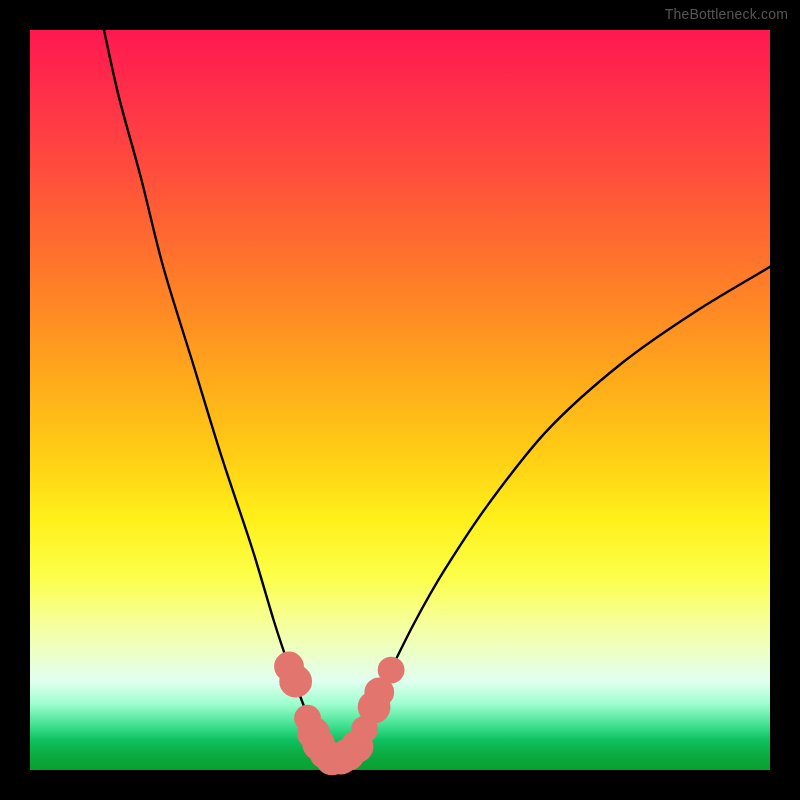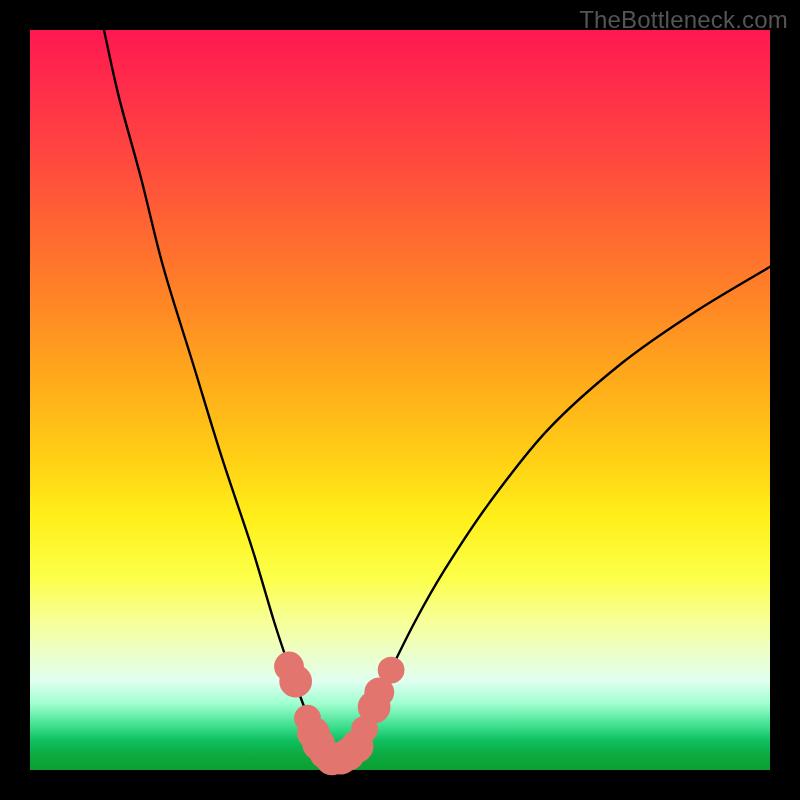--- a/index.html
+++ b/index.html
@@ -34,21 +34,21 @@
       #40e090 94%,
       #0fc060 96%,
       #0caa40 98%,
       #09a030 100%);
   }
   .watermark {
     position: absolute;
     top: 6px;
     right: 12px;
     color: #555;
-    font-size: 24px;
+    font-size: 14px;
     letter-spacing: 0.2px;
     font-weight: 400;
     user-select: none;
   }
   svg.overlay {
     position: absolute;
     left: 30px;
     top: 30px;
     width: 740px;
     height: 740px;

